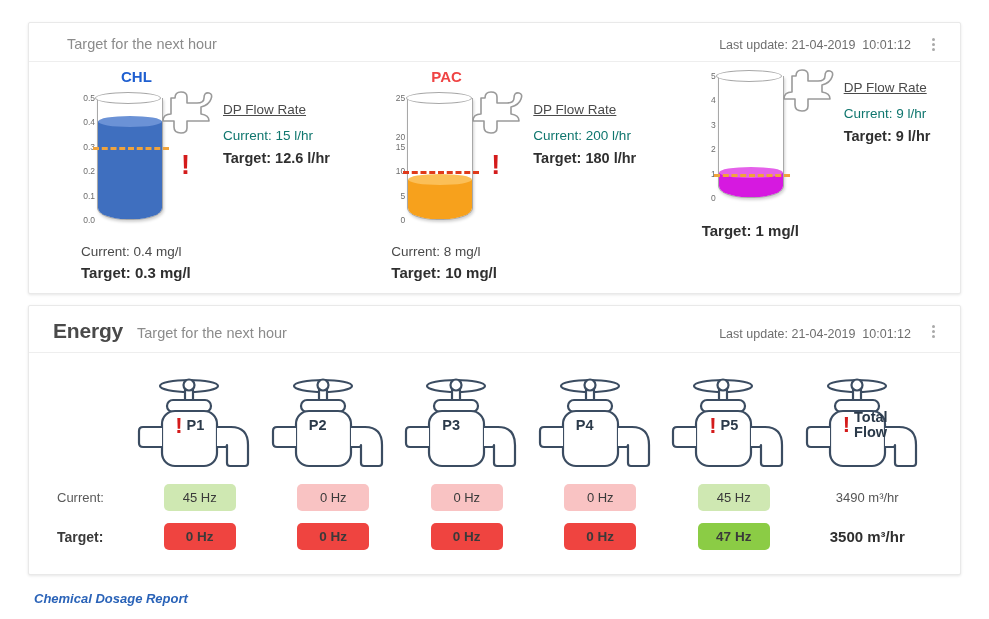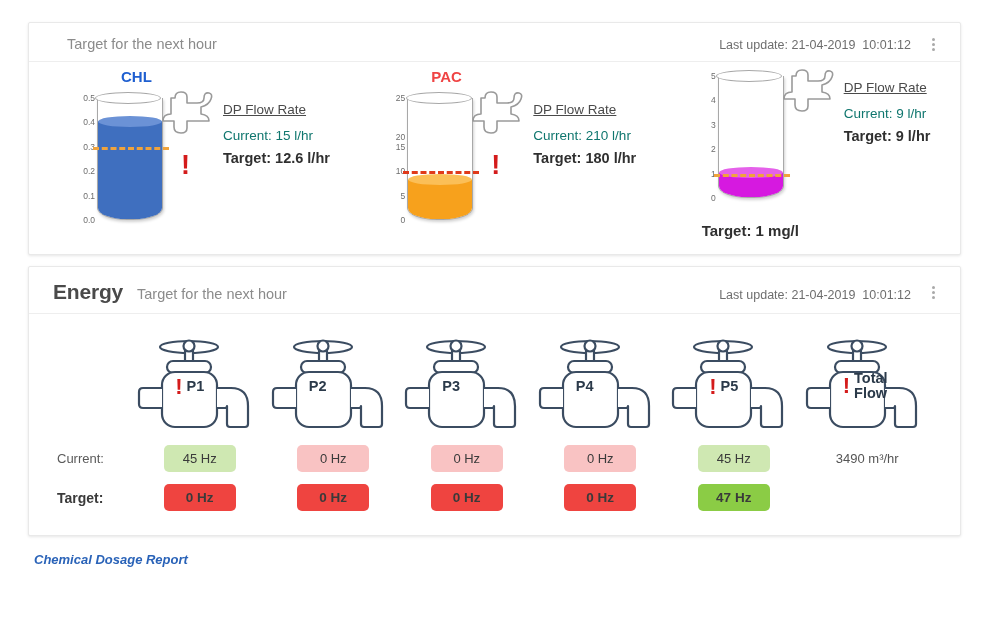--- a/index.html
+++ b/index.html
@@ -268,20 +268,24 @@
     </g>
   </svg></div>
         <div class="bang bang-tank">!</div>
       </div>
       <div class="chem-dp">
         <div class="dp-title">DP Flow Rate</div>
         <div class="dp-cur">Current: 15 l/hr</div>
         <div class="dp-tgt">Target: 12.6 l/hr</div>
       </div>
     </div>
+    <div class="chem-foot">
+      <div class="foot-cur">Current: 0.4 mg/l</div>
+      <div class="foot-tgt">Target: 0.3 mg/l</div>
+    </div>
         </div>
         <div class="chem-col">
     <div class="chem-label" style="color:#ef4444">PAC</div>
     <div class="chem-row">
       <div class="tank-wrap">
         <div class="scale">
                 <span style="top:0px">25</span>
                 <span style="top:39px">20</span>
                 <span style="top:48.800000000000004px">15</span>
                 <span style="top:73.2px">10</span>
@@ -304,23 +308,27 @@
         <div class="target-line" style="top:81.19999999999999px;border-color:#e03a1a"></div>
         <div class="faucet"><svg width="58" height="46" viewBox="0 0 58 46">
     <g fill="#ffffff" stroke="#9a9a9a" stroke-width="1.6" stroke-linejoin="round">
       <path d="M18 8 Q18 2 24 2 Q30 2 30 7 L30 13 L40 13 Q47 13 47 8 Q47 2 52 3 Q56 4 54 9 Q52 15 44 17 L44 24 Q52 25 52 31 L30 31 L30 38 Q30 43 24 43 Q17 43 17 37 L17 31 L6 31 Q6 24 14 24 L14 8 Z" transform="translate(0,0)"></path>
     </g>
   </svg></div>
         <div class="bang bang-tank">!</div>
       </div>
       <div class="chem-dp">
         <div class="dp-title">DP Flow Rate</div>
-        <div class="dp-cur">Current: 210 l/hr</div>
+        <div class="dp-cur">Current: 200 l/hr</div>
         <div class="dp-tgt">Target: 180 l/hr</div>
       </div>
+    </div>
+    <div class="chem-foot">
+      <div class="foot-cur">Current: 8 mg/l</div>
+      <div class="foot-tgt">Target: 10 mg/l</div>
     </div>
         </div>
         <div class="chem-col">
     <div class="chem-row">
       <div class="tank-wrap">
         <div class="scale">
                 <span style="top:0px">5</span>
                 <span style="top:24.400000000000002px">4</span>
                 <span style="top:48.800000000000004px">3</span>
                 <span style="top:73.2px">2</span>
@@ -548,18 +556,21 @@
           </div>
           <div class="badge-cell">
             <div class="badge bold" style="background:#ef4440">0 Hz</div>
           </div>
           <div class="badge-cell">
             <div class="badge bold" style="background:#ef4440">0 Hz</div>
           </div>
           <div class="badge-cell">
             <div class="badge bold" style="background:#8bcc45">47 Hz</div>
           </div>
+          <div class="badge-cell">
+            <div class="plain bold">3500 m³/hr</div>
+          </div>
         </div>
     </div>
   </div>
 
   <div class="report-link">Chemical Dosage Report</div>
 </div>
 
 </body></html>

